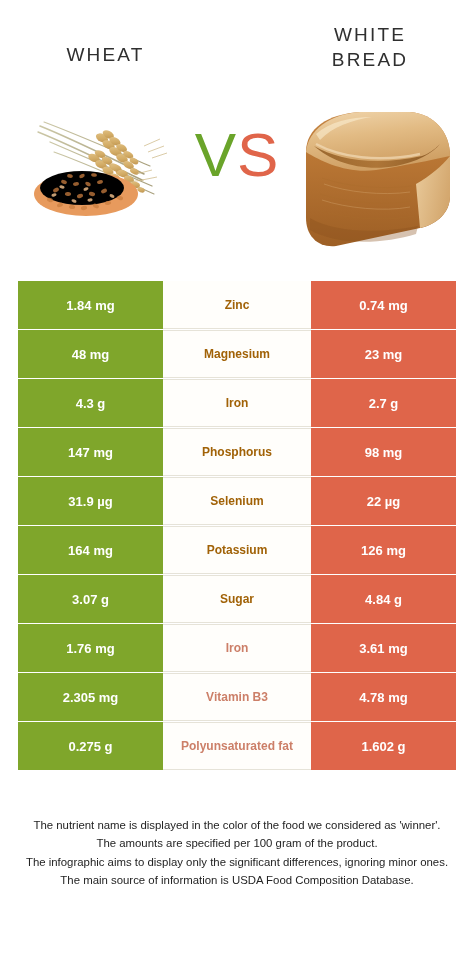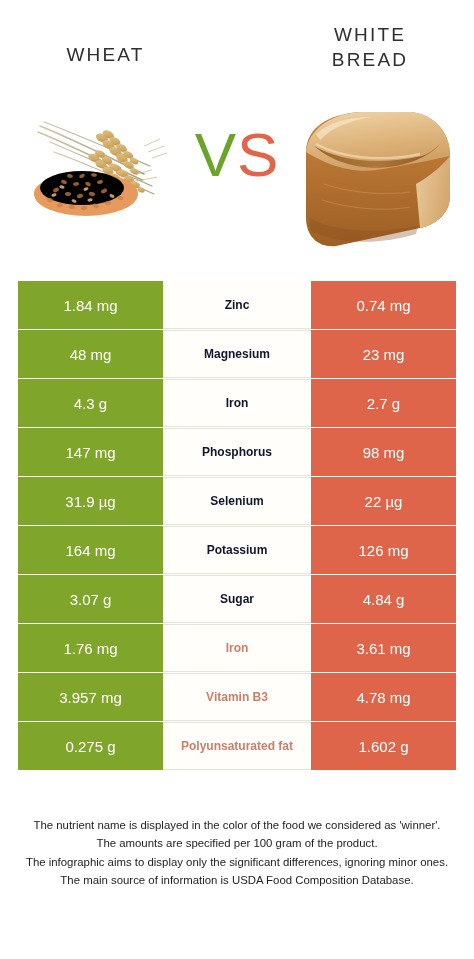--- a/index.html
+++ b/index.html
@@ -83,39 +83,39 @@
   }
   .row {
     display: flex;
     height: 48px;
     margin-bottom: 1px;
   }
   .cell {
     display: flex;
     align-items: center;
     justify-content: center;
-    font-size: 15px;
-    font-weight: normal;
+    font-size: 13px;
+    font-weight: bold;
     box-sizing: border-box;
   }
   .cell-left {
     width: 145px;
     background: #7fa62b;
     color: #ffffff;
   }
   .cell-mid {
     width: 148px;
     background: #fffefb;
     border-top: 1px solid #e6e3d8;
     border-bottom: 1px solid #e6e3d8;
     font-size: 12px;
     font-weight: bold;
   }
   .row:first-child .cell-mid { border-top: none; }
-  .cell-mid.win-left  { color: #0f172a; }
+  .cell-mid.win-left  { color: #a16207; }
   .cell-mid.win-right { color: #cc7f68; }
   .cell-right {
     width: 145px;
     background: #df654a;
     color: #ffffff;
   }
 
   
   .footer {
     position: absolute;
@@ -336,21 +336,21 @@
     <div class="cell cell-left">3.07 g</div>
     <div class="cell cell-mid win-left">Sugar</div>
     <div class="cell cell-right">4.84 g</div>
   </div>
   <div class="row">
     <div class="cell cell-left">1.76 mg</div>
     <div class="cell cell-mid win-right">Iron</div>
     <div class="cell cell-right">3.61 mg</div>
   </div>
   <div class="row">
-    <div class="cell cell-left">3.957 mg</div>
+    <div class="cell cell-left">2.305 mg</div>
     <div class="cell cell-mid win-right">Vitamin B3</div>
     <div class="cell cell-right">4.78 mg</div>
   </div>
   <div class="row">
     <div class="cell cell-left">0.275 g</div>
     <div class="cell cell-mid win-right">Polyunsaturated fat</div>
     <div class="cell cell-right">1.602 g</div>
   </div>
 </div>
 

